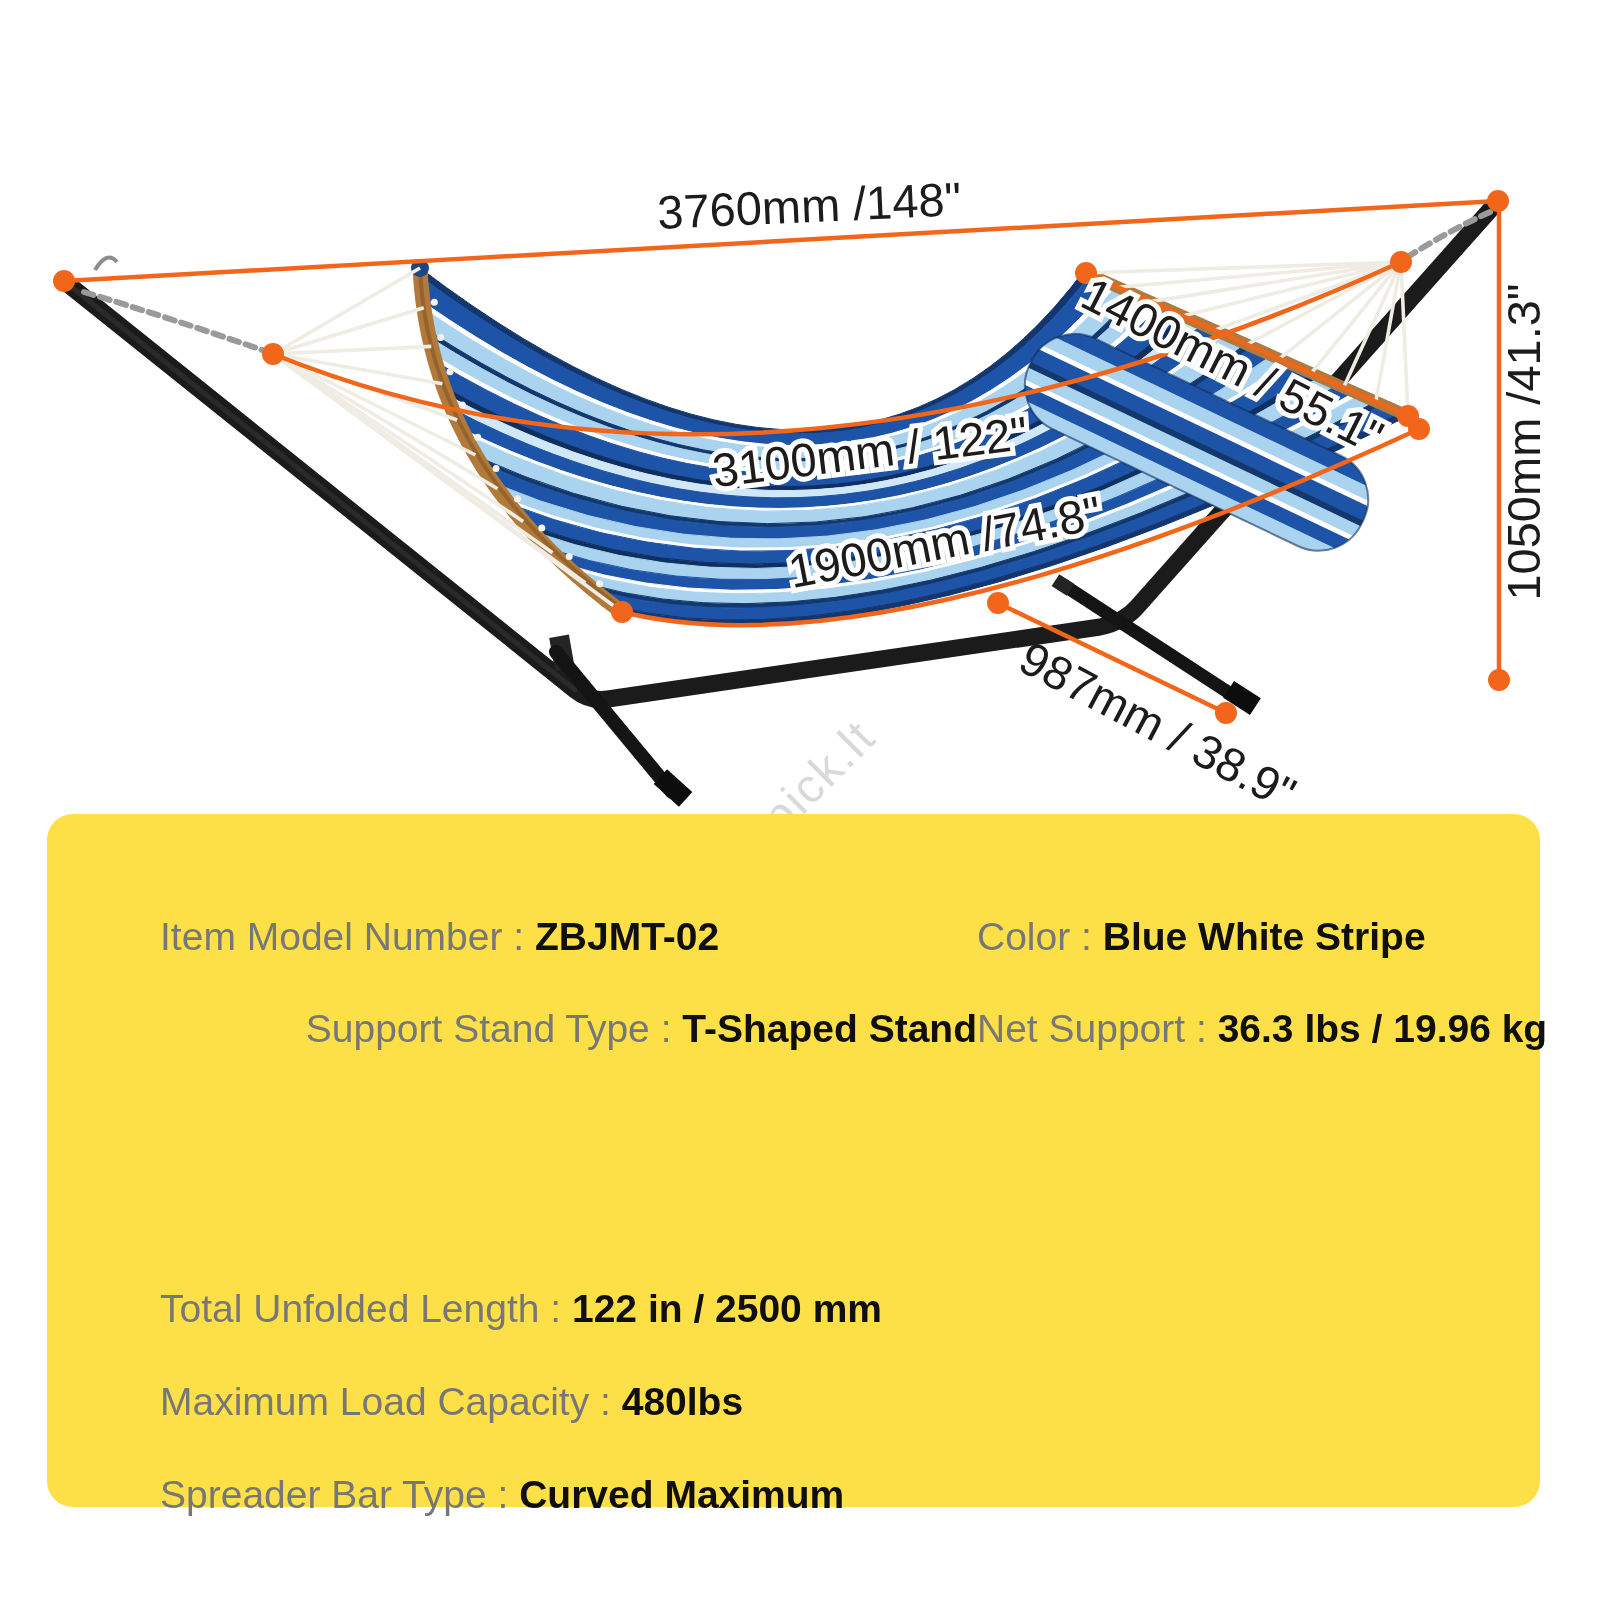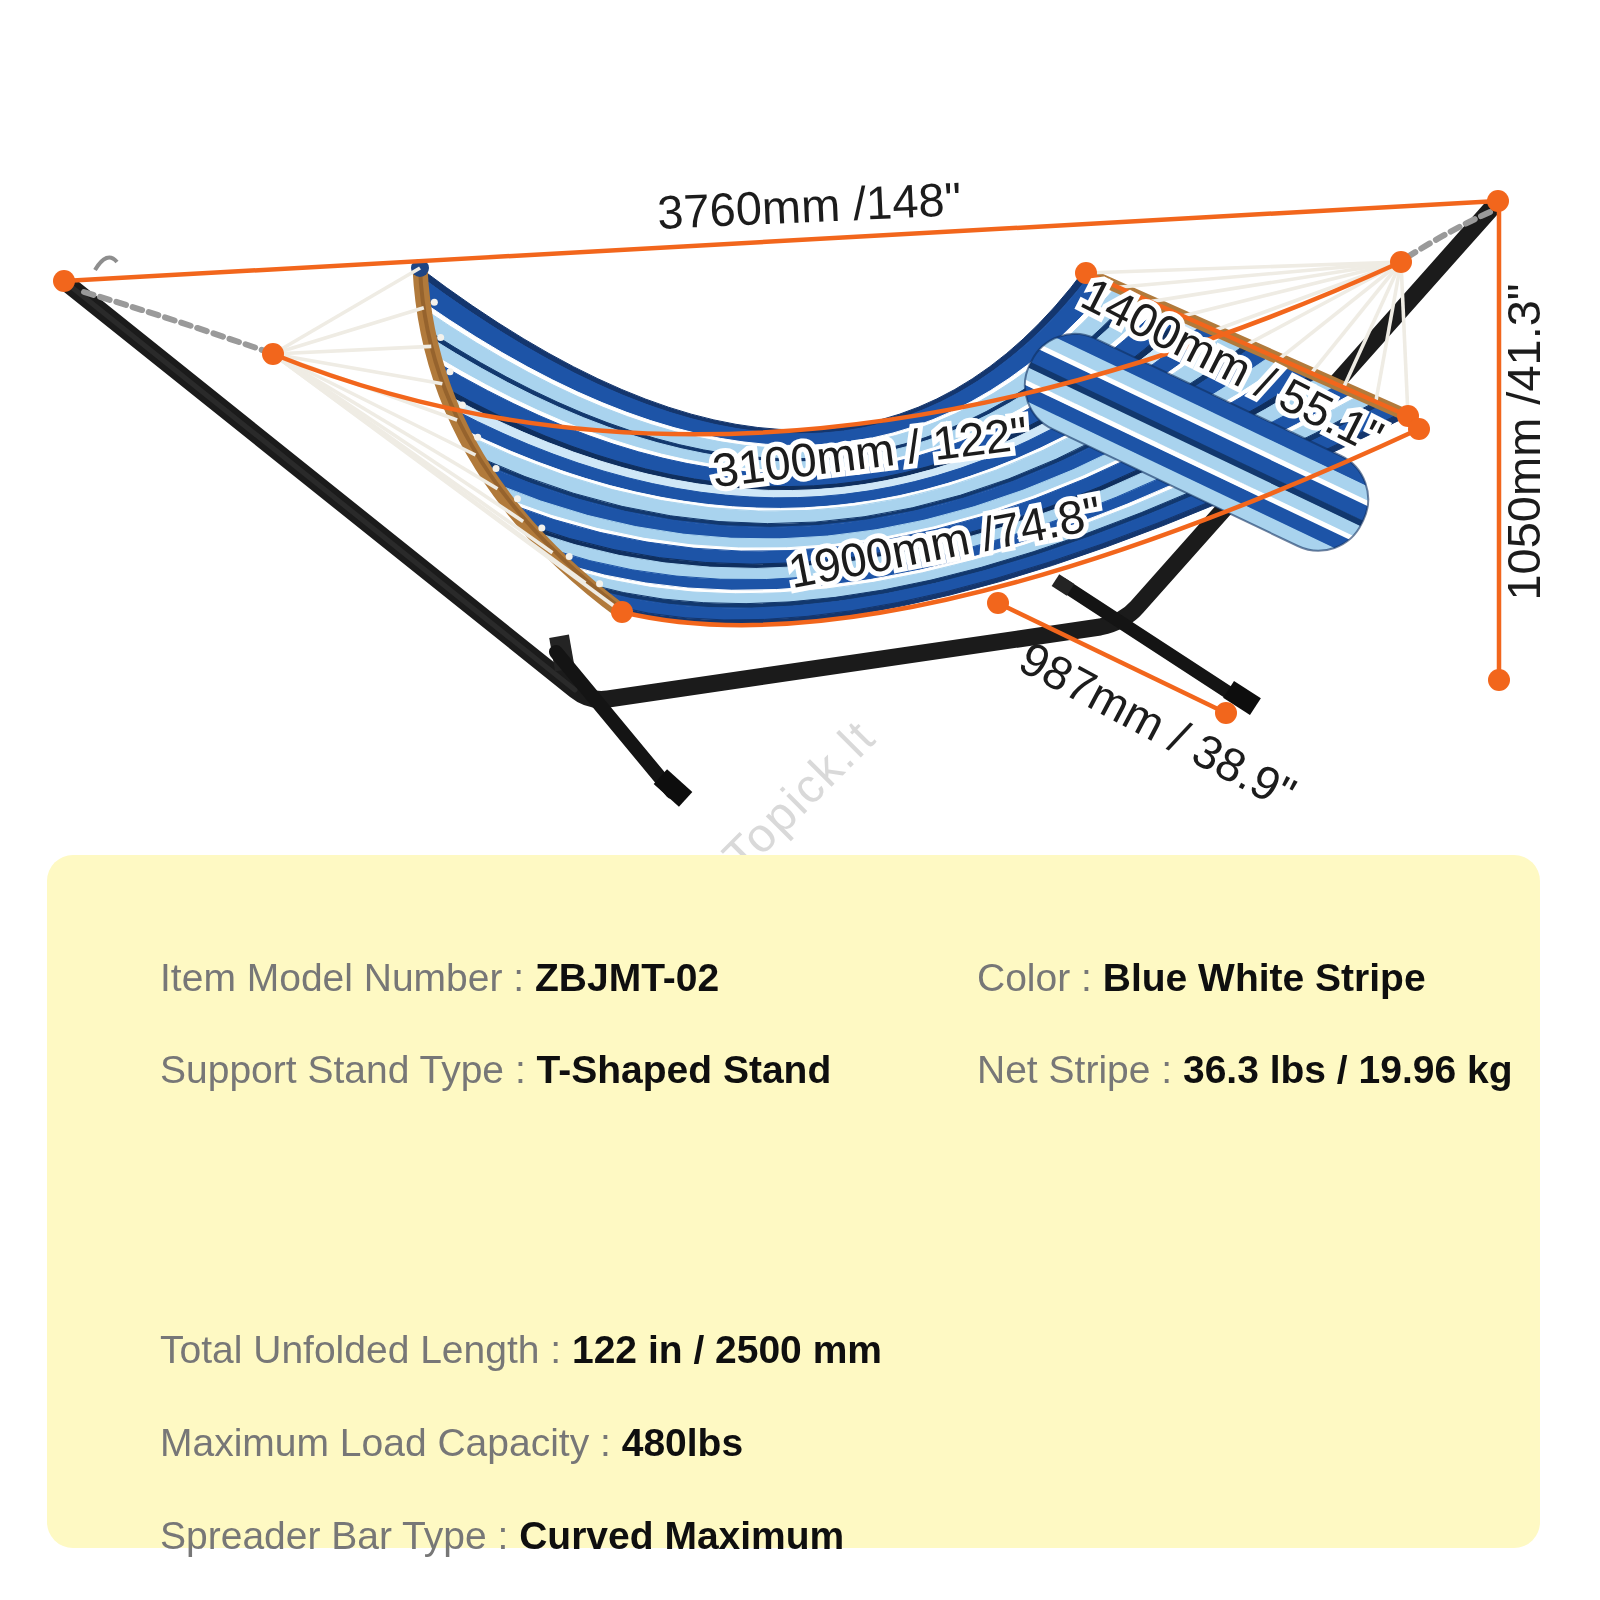--- a/index.html
+++ b/index.html
@@ -3,21 +3,21 @@
 <meta charset="utf-8">
 <style>
   html,body{margin:0;padding:0;background:#ffffff;}
   .canvas{position:relative;width:1600px;height:1600px;background:#ffffff;overflow:hidden;
           font-family:"Liberation Sans", sans-serif;}
   #illus{position:absolute;left:0;top:0;}
   .dim-label{font-family:"Liberation Sans", sans-serif;font-size:47px;fill:#1c1c1c;}
   .dim-label.outlined{stroke:#ffffff;stroke-width:10px;paint-order:stroke;fill:#1c1c1c;}
   .watermark{font-family:"Liberation Sans", sans-serif;font-size:48px;fill:rgba(130,130,130,0.30);
              letter-spacing:2px;}
-  .spec-panel{position:absolute;left:47px;top:855px;width:1493px;height:693px;background:#fef9c3;
+  .spec-panel{position:absolute;left:47px;top:814px;width:1493px;height:693px;background:#fde047;
               border-radius:26px;}
   .spec-row{position:absolute;height:48px;line-height:48px;font-size:39px;white-space:pre;}
   .spec-cell{display:inline-block;}
   .spec-cell .lbl,.spec-cell .sep{color:#777777;font-weight:400;}
   .spec-cell .val{color:#0f0f0f;font-weight:700;}
 </style>
 </head>
 <body>
 
 <div class="canvas">
@@ -169,21 +169,21 @@
     <text class="watermark" x="800" y="812" text-anchor="middle" transform="rotate(-45 800 797)">Topick.lt</text>
   </svg>
 
   <div class="spec-panel">
 
     <div class="spec-row" style="left:48px;top:51px;">
       <span class="spec-cell" style="width:817px;"><span class="lbl">Item Model Number</span><span class="sep"> : </span><span class="val">ZBJMT-02</span></span><span class="spec-cell"><span class="lbl">Color</span><span class="sep"> : </span><span class="val">Blue White Stripe</span></span>
     </div>
 
     <div class="spec-row" style="left:48px;top:143px;">
-      <span class="spec-cell" style="width:817px;"><span class="lbl">Support Stand Type</span><span class="sep"> : </span><span class="val">T-Shaped Stand</span></span><span class="spec-cell"><span class="lbl">Net Stripe</span><span class="sep"> : </span><span class="val">36.3 lbs / 19.96 kg</span></span>
+      <span class="spec-cell" style="width:817px;text-align:right;"><span class="lbl">Support Stand Type</span><span class="sep"> : </span><span class="val">T-Shaped Stand</span></span><span class="spec-cell"><span class="lbl">Net Support</span><span class="sep"> : </span><span class="val">36.3 lbs / 19.96 kg</span></span>
     </div>
 
 
 
     <div class="spec-row" style="left:48px;top:423px;">
       <span class="spec-cell"><span class="lbl">Total Unfolded Length</span><span class="sep"> : </span><span class="val">122 in / 2500 mm</span></span>
     </div>
 
     <div class="spec-row" style="left:48px;top:516px;text-align:center;">
       <span class="spec-cell"><span class="lbl">Maximum Load Capacity</span><span class="sep"> : </span><span class="val">480lbs</span></span>

